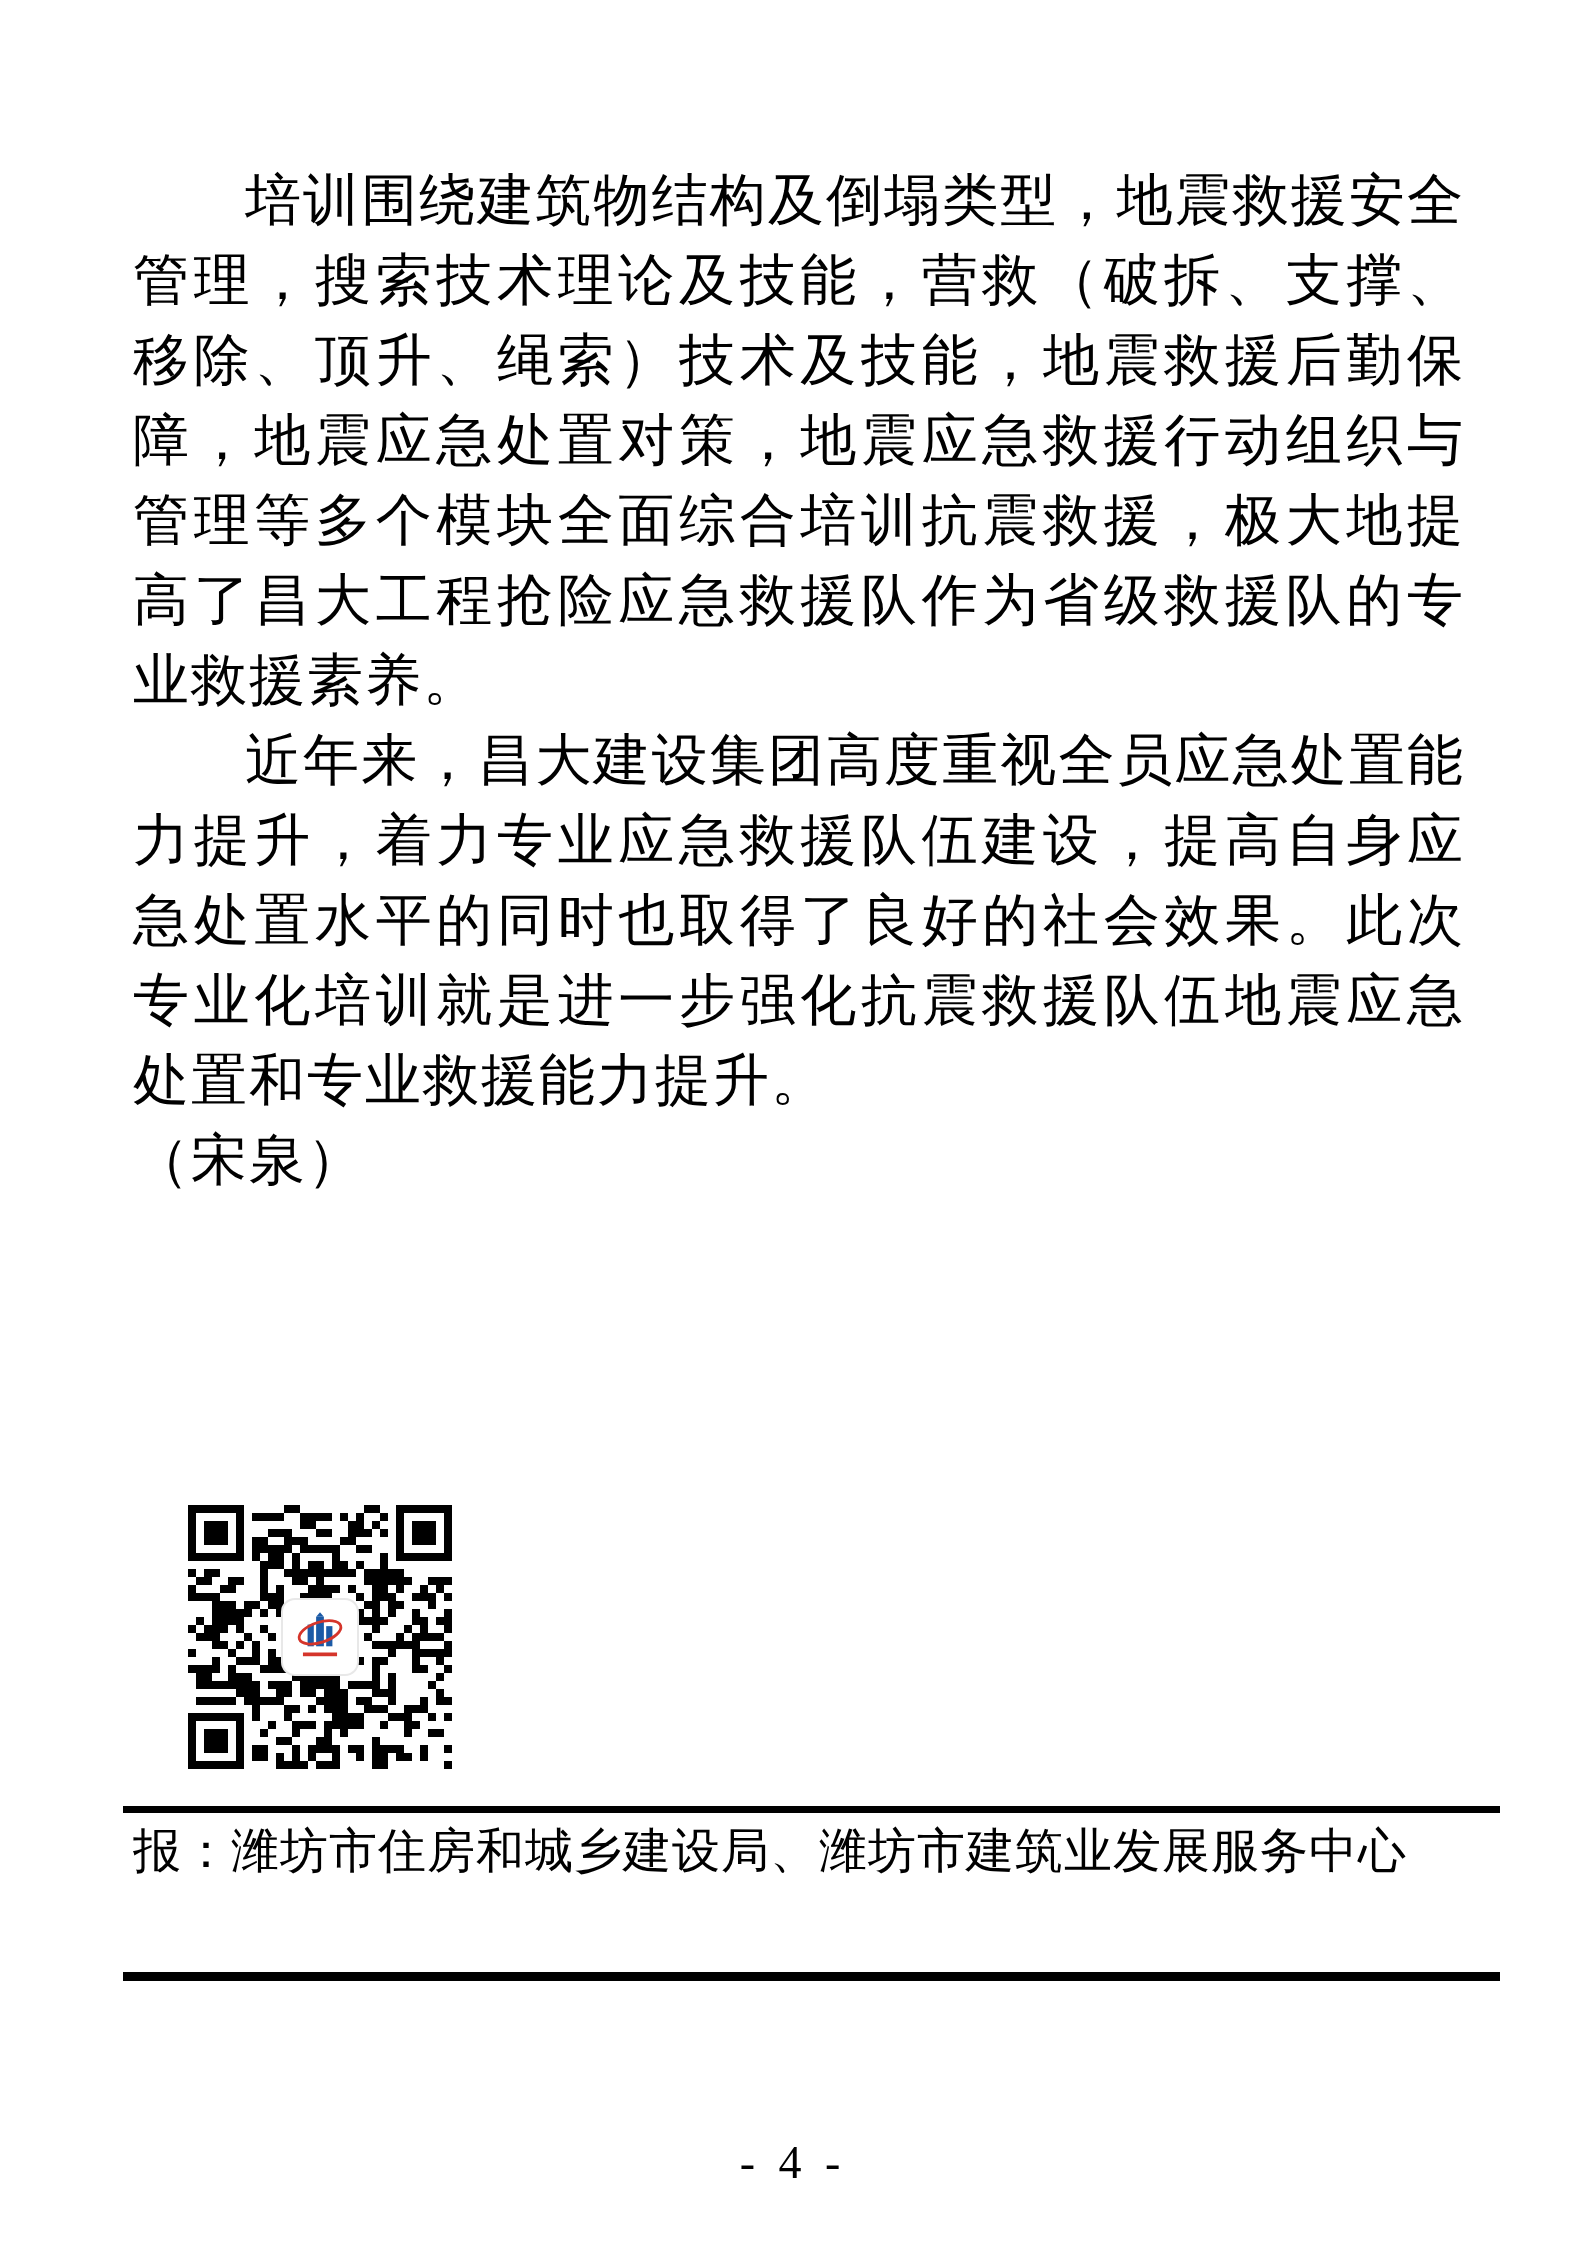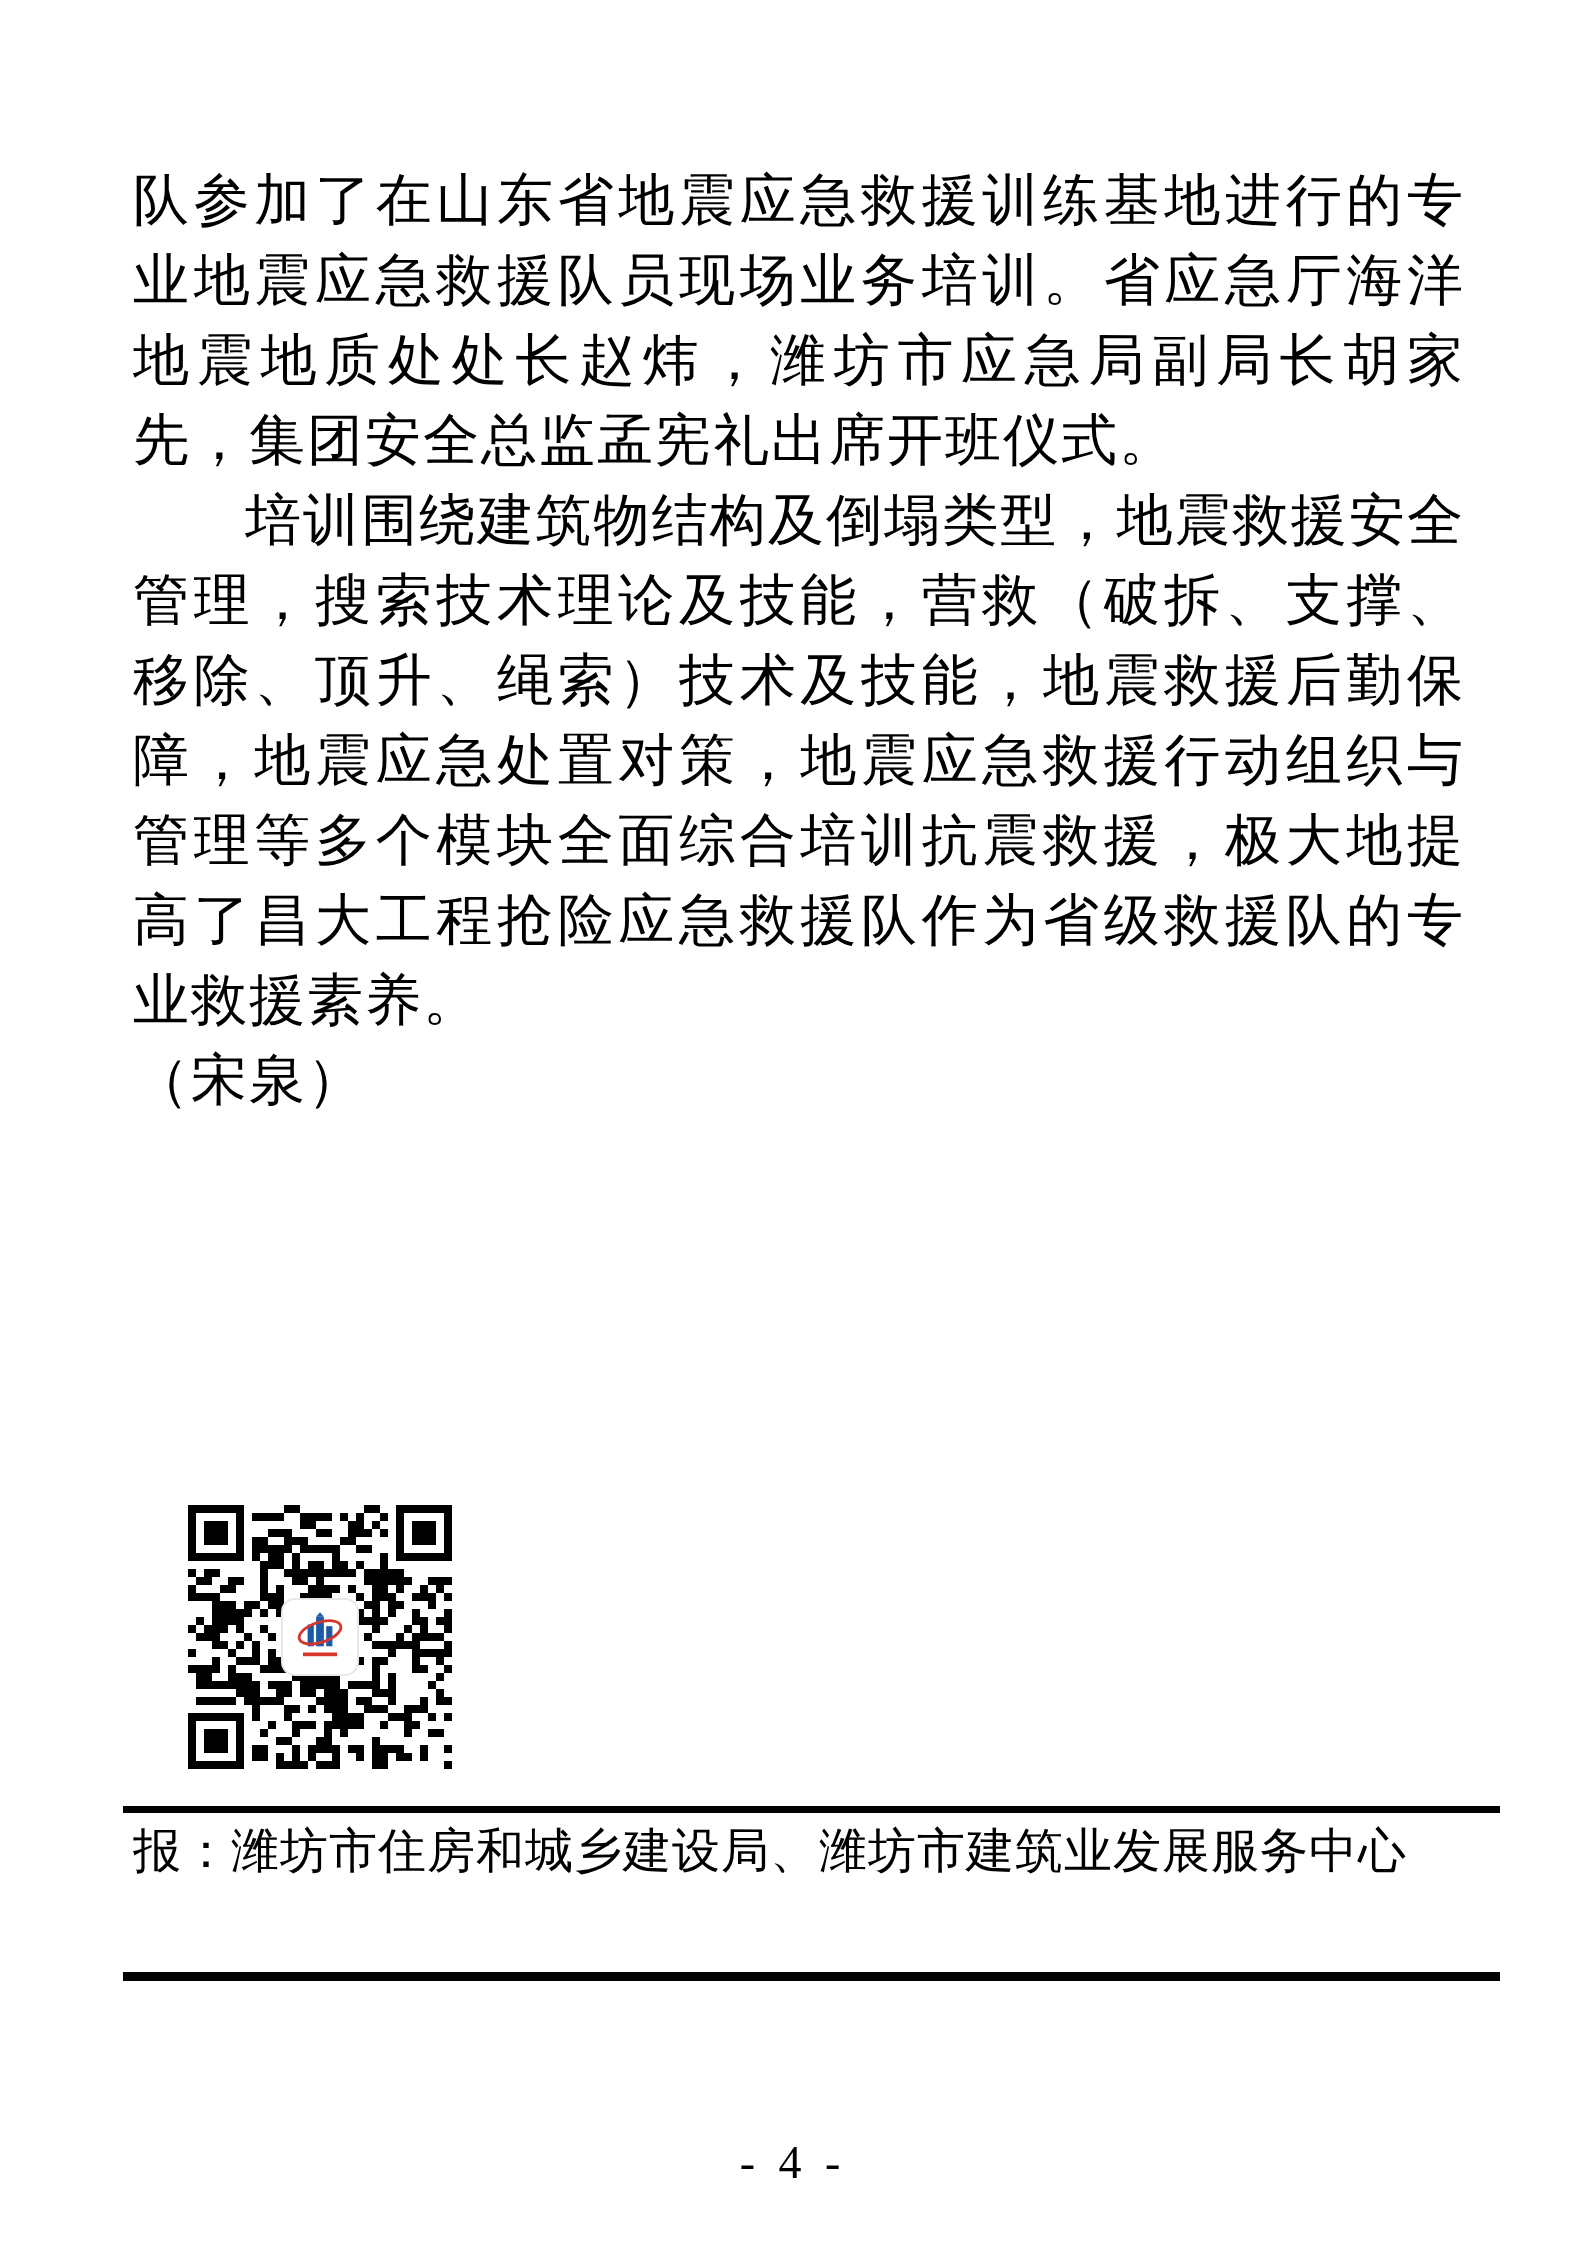--- a/index.html
+++ b/index.html
@@ -87,22 +87,22 @@
     letter-spacing: 6px;
     font-family: "Liberation Serif", "DejaVu Serif", serif;
   }
 </style>
 </head>
 <body>
 
 <div class="page">
 
   <div class="body-text">
-    <p>队参加了在山东省地震应急救援训练基地进行的专业地震应急救援队员现场业务培训。省应急厅海洋地震地质处处长赵炜，潍坊市应急局副局长胡家先，集团安全总监孟宪礼出席开班仪式。</p>
     <p class="indent">培训围绕建筑物结构及倒塌类型，地震救援安全管理，搜索技术理论及技能，营救（破拆、支撑、移除、顶升、绳索）技术及技能，地震救援后勤保障，地震应急处置对策，地震应急救援行动组织与管理等多个模块全面综合培训抗震救援，极大地提高了昌大工程抢险应急救援队作为省级救援队的专业救援素养。</p>
+    <p class="indent">近年来，昌大建设集团高度重视全员应急处置能力提升，着力专业应急救援队伍建设，提高自身应急处置水平的同时也取得了良好的社会效果。此次专业化培训就是进一步强化抗震救援队伍地震应急处置和专业救援能力提升。</p>
     <p class="signature">（宋泉）</p>
   </div>
 
   <div class="qr-wrap">
     <svg viewBox="0 0 33 33" shape-rendering="crispEdges">
       <g id="qr-modules" fill="#000000">
           <rect x="12" y="0" width="1" height="1"></rect>
           <rect x="13" y="0" width="1" height="1"></rect>
           <rect x="22" y="0" width="1" height="1"></rect>
           <rect x="23" y="0" width="1" height="1"></rect>

